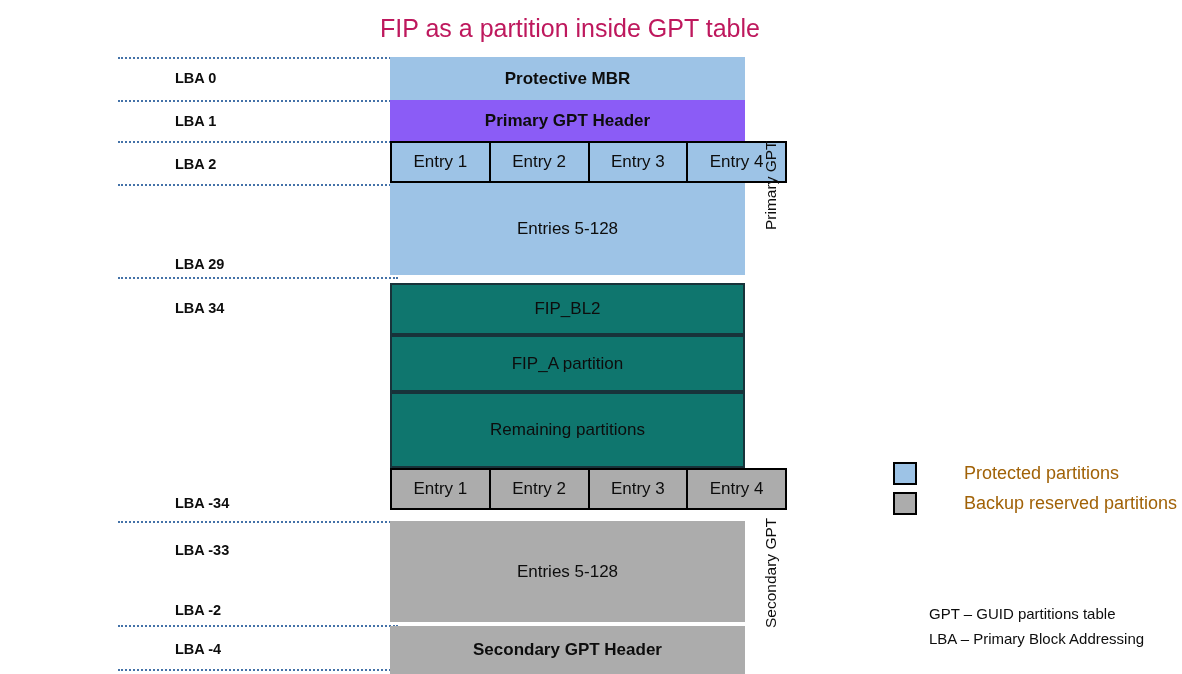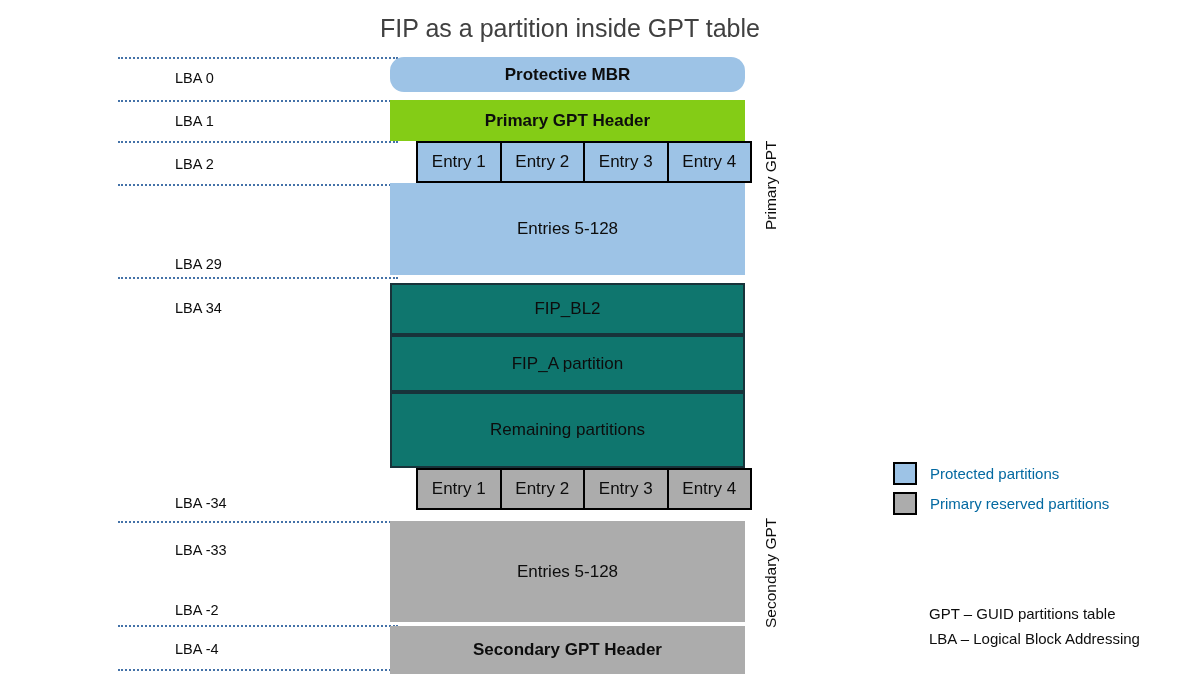--- a/index.html
+++ b/index.html
@@ -18,39 +18,39 @@
 
   
   #diagram-title {
     position: absolute;
     left: 0;
     top: 14px;
     width: 1140px;
     text-align: center;
     font-size: 25px;
     font-weight: 400;
-    color: #404040;
+    color: #be185d;
     letter-spacing: 0px;
   }
 
   
   .guide-line {
     position: absolute;
     left: 118px;
     width: 280px;
     height: 0;
     border-top: 2px dotted #4472a8;
   }
 
   
   .lba-label {
     position: absolute;
     left: 175px;
     font-size: 14.5px;
-    font-weight: 400;
+    font-weight: 700;
     color: #0d0d0d;
     white-space: nowrap;
   }
 
   
   #partition-stack {
     position: absolute;
     left: 390px;
     top: 57px;
     width: 355px;
@@ -62,35 +62,34 @@
     box-sizing: border-box;
     display: flex;
     align-items: center;
     justify-content: center;
     font-size: 17px;
     white-space: nowrap;
   }
   .block.bold { font-weight: bold; font-size: 17px; }
 
   .fill-blue  { background: #9dc3e6; }
-  .fill-pink  { background: #84cc16; }
+  .fill-pink  { background: #8b5cf6; }
   .fill-gray  { background: #acacac; }
   .fill-white { background: #0f766e; }
 
   .bd-dark  { border: 2px solid #18333a; }
   .bd-black { border: 2px solid #000000; }
 
   
   .entries-row {
     position: absolute;
     left: 0;
-    width: 336px;
-    box-sizing: border-box;
-    display: flex;
-    margin-left: 26px;
+    width: 397px;
+    box-sizing: border-box;
+    display: flex;
   }
   .entries-row .cell {
     flex: 1 1 0;
     box-sizing: border-box;
     display: flex;
     align-items: center;
     justify-content: center;
     font-size: 17px;
     border-right: 2px solid #000000;
     white-space: nowrap;
@@ -122,23 +121,24 @@
   }
   .legend-swatch {
     width: 24px;
     height: 23px;
     box-sizing: border-box;
     border: 2px solid #000000;
     margin-right: 13px;
     flex: 0 0 auto;
   }
   .legend-text {
-    font-size: 15px;
-    color: #0369a1;
-    white-space: nowrap;
+    font-size: 18px;
+    color: #a16207;
+    white-space: nowrap;
+    margin-left: 34px;
   }
   #abbreviations {
     position: absolute;
     left: 893px;
     top: 601px;
     margin-left: 36px;
   }
   .abbrev-line {
     font-size: 15px;
     color: #0d0d0d;
@@ -168,21 +168,21 @@
     <div class="lba-label" style="top: 156px;">LBA 2</div>
     <div class="lba-label" style="top: 256px;">LBA 29</div>
     <div class="lba-label" style="top: 300px;">LBA 34</div>
     <div class="lba-label" style="top: 495px;">LBA -34</div>
     <div class="lba-label" style="top: 542px;">LBA -33</div>
     <div class="lba-label" style="top: 602px;">LBA -2</div>
     <div class="lba-label" style="top: 641px;">LBA -4</div>
   </div>
 
 <div id="partition-stack">
-    <div class="block fill-blue bold" style="top: 0px; height: 35px; border-radius: 14px;">Protective MBR</div>
+    <div class="block fill-blue bold" style="top: 0px; height: 43px;">Protective MBR</div>
     <div class="block fill-pink bold" style="top: 43px; height: 41px;">Primary GPT Header</div>
     <div class="block fill-blue" style="top: 126px; height: 92px;">Entries 5-128</div>
     <div class="block fill-white bd-dark" style="top: 226px; height: 52px;">FIP_BL2</div>
     <div class="block fill-white bd-dark" style="top: 278px; height: 57px;">FIP_A partition</div>
     <div class="block fill-white bd-dark" style="top: 335px; height: 76px;">Remaining partitions</div>
     <div class="block fill-gray" style="top: 464px; height: 101px;">Entries 5-128</div>
     <div class="block fill-gray bold" style="top: 569px; height: 48px;">Secondary GPT Header</div>
     <div class="entries-row fill-blue bd-black" style="top: 84px; height: 42px;">
       <div class="cell">Entry 1</div>
       <div class="cell">Entry 2</div>
@@ -202,20 +202,20 @@
     <div class="side-label" style="left: 762px; top: 478px; height: 190px;">Secondary GPT</div>
   </div>
 
 <div id="legend">
     <div class="legend-row">
       <span class="legend-swatch fill-blue"></span>
       <span class="legend-text">Protected partitions</span>
     </div>
     <div class="legend-row">
       <span class="legend-swatch fill-gray"></span>
-      <span class="legend-text">Primary reserved partitions</span>
+      <span class="legend-text">Backup reserved partitions</span>
     </div>
   </div>
 
 <div id="abbreviations">
     <div class="abbrev-line">GPT – GUID partitions table</div>
-    <div class="abbrev-line">LBA – Logical Block Addressing</div>
+    <div class="abbrev-line">LBA – Primary Block Addressing</div>
   </div>
 
 </body></html>

